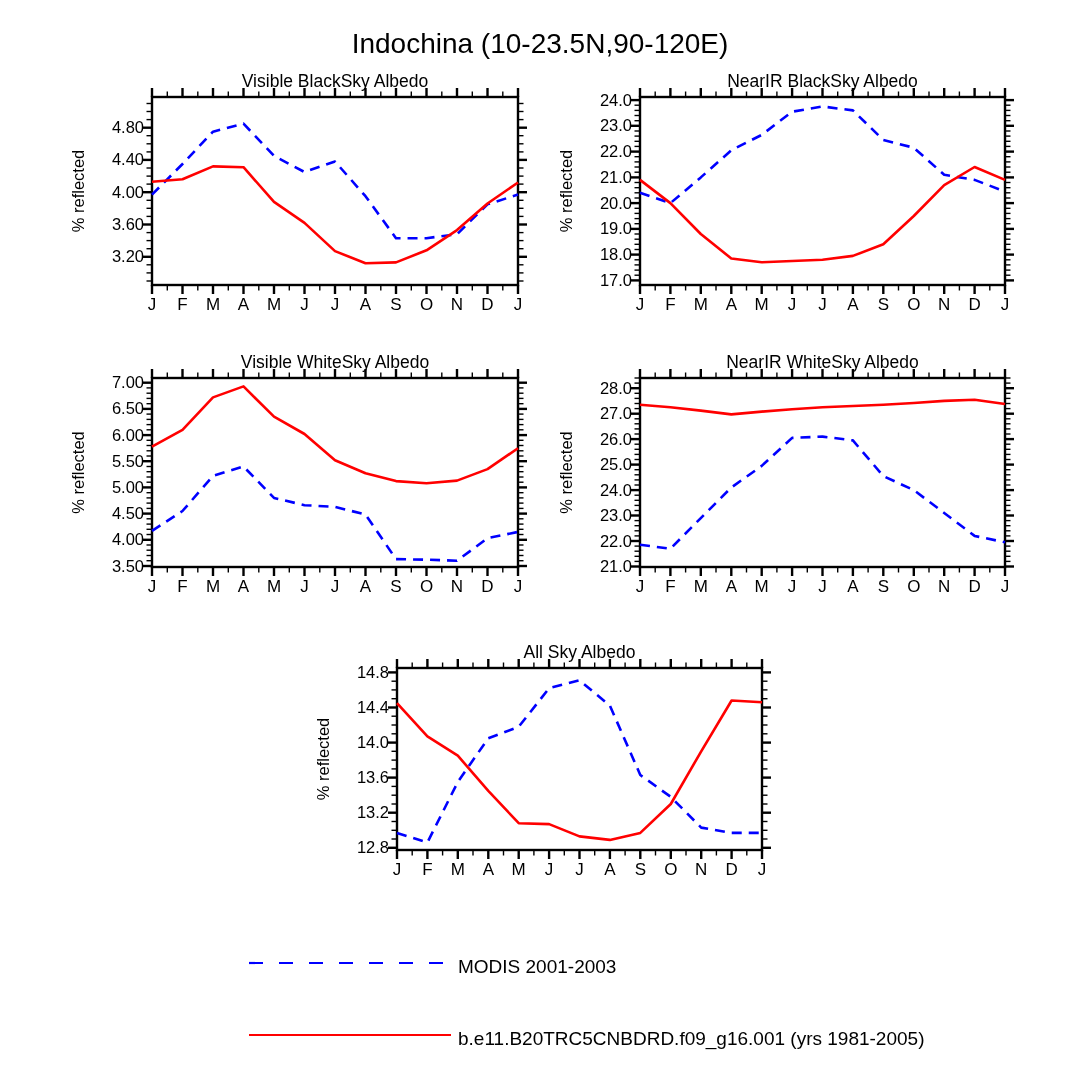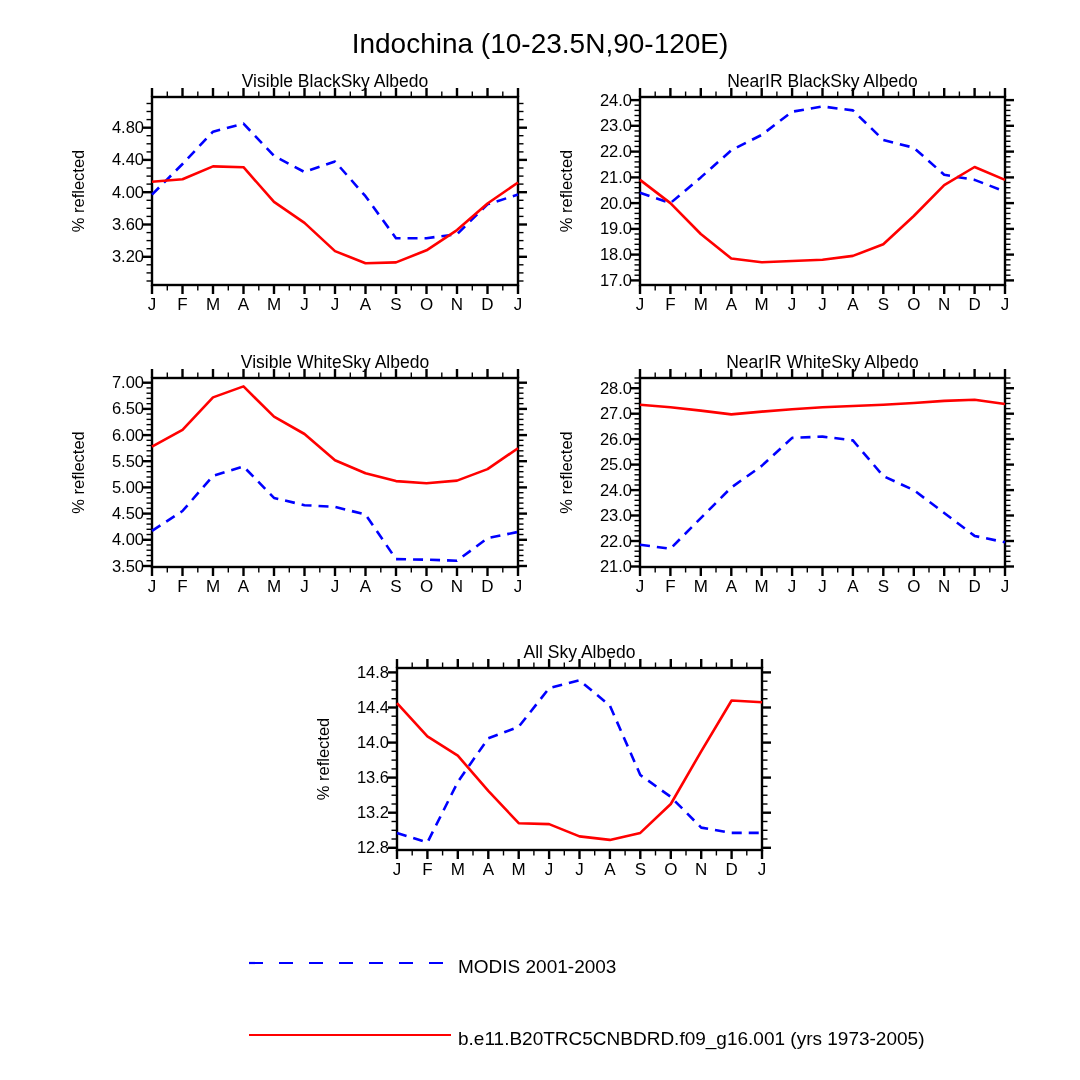--- a/index.html
+++ b/index.html
@@ -715,16 +715,16 @@
 
   <div>
     <svg class="lg-swatch" id="lg0" style="left:247px;top:957px" width="206" height="12">
       <line x1="2" y1="6" x2="204" y2="6" stroke="#0000ff" stroke-width="2.2" stroke-dasharray="14,16"></line>
     </svg>
     <span class="lg-label" style="left:458px;top:956px">MODIS 2001-2003</span>
 
     <svg class="lg-swatch" id="lg1" style="left:247px;top:1029px" width="206" height="12">
       <line x1="2" y1="6" x2="204" y2="6" stroke="#ff0000" stroke-width="2.2"></line>
     </svg>
-    <span class="lg-label" style="left:458px;top:1028px">b.e11.B20TRC5CNBDRD.f09_g16.001 (yrs 1973-2005)</span>
+    <span class="lg-label" style="left:458px;top:1028px">b.e11.B20TRC5CNBDRD.f09_g16.001 (yrs 1981-2005)</span>
   </div>
 
 </div>
 
 </body></html>

